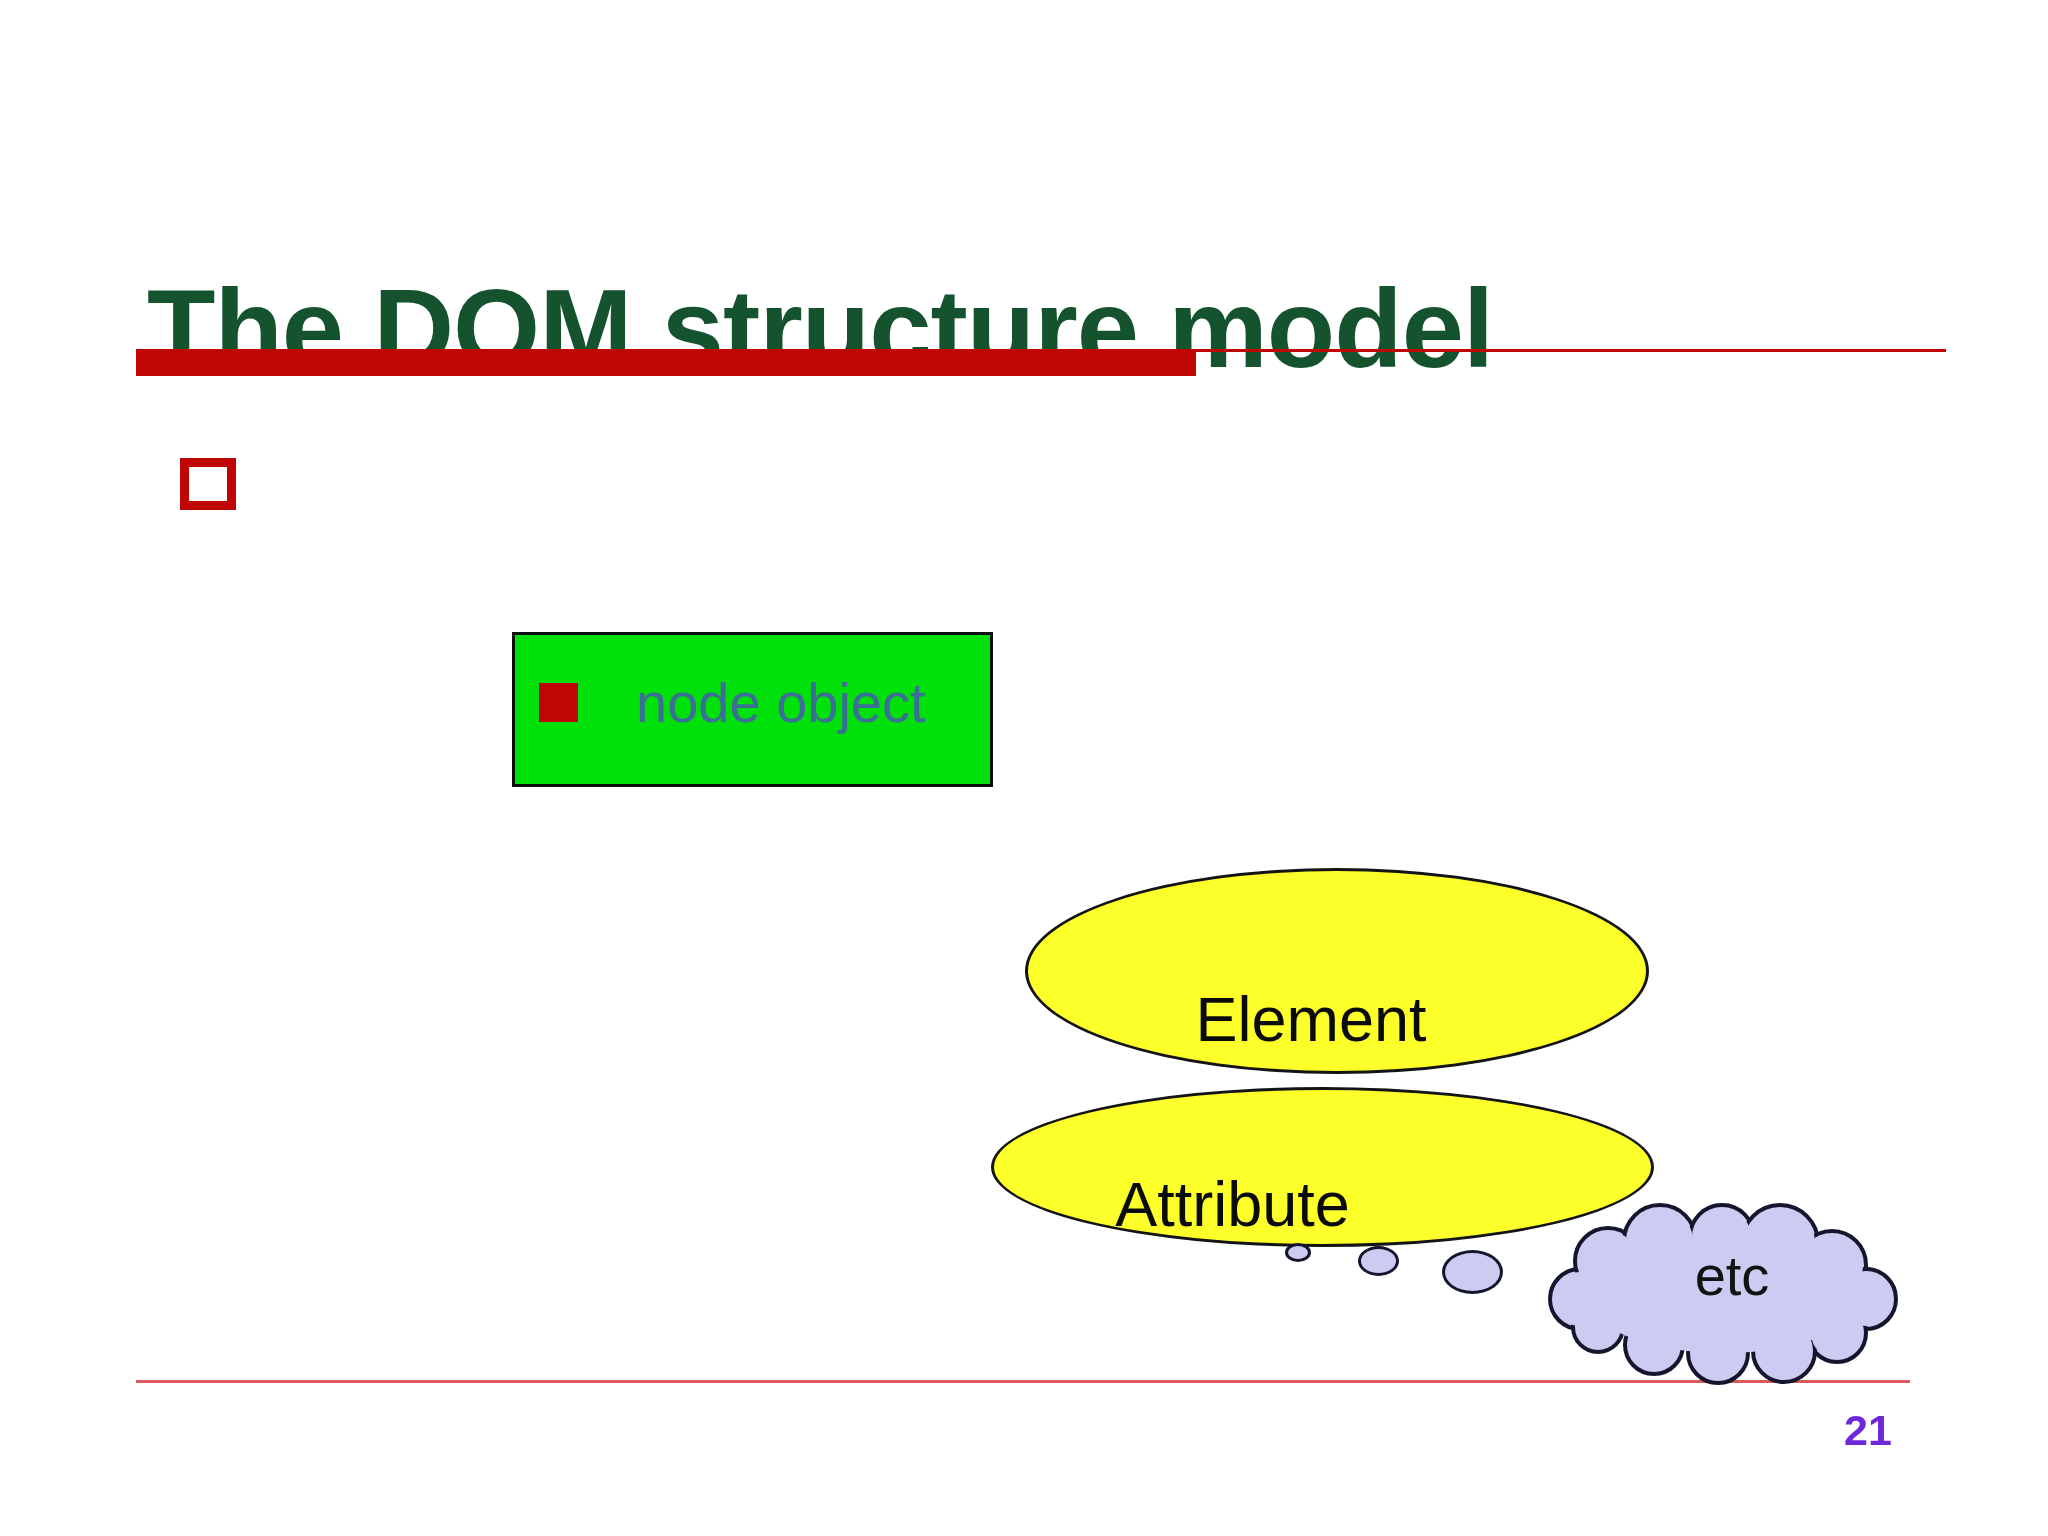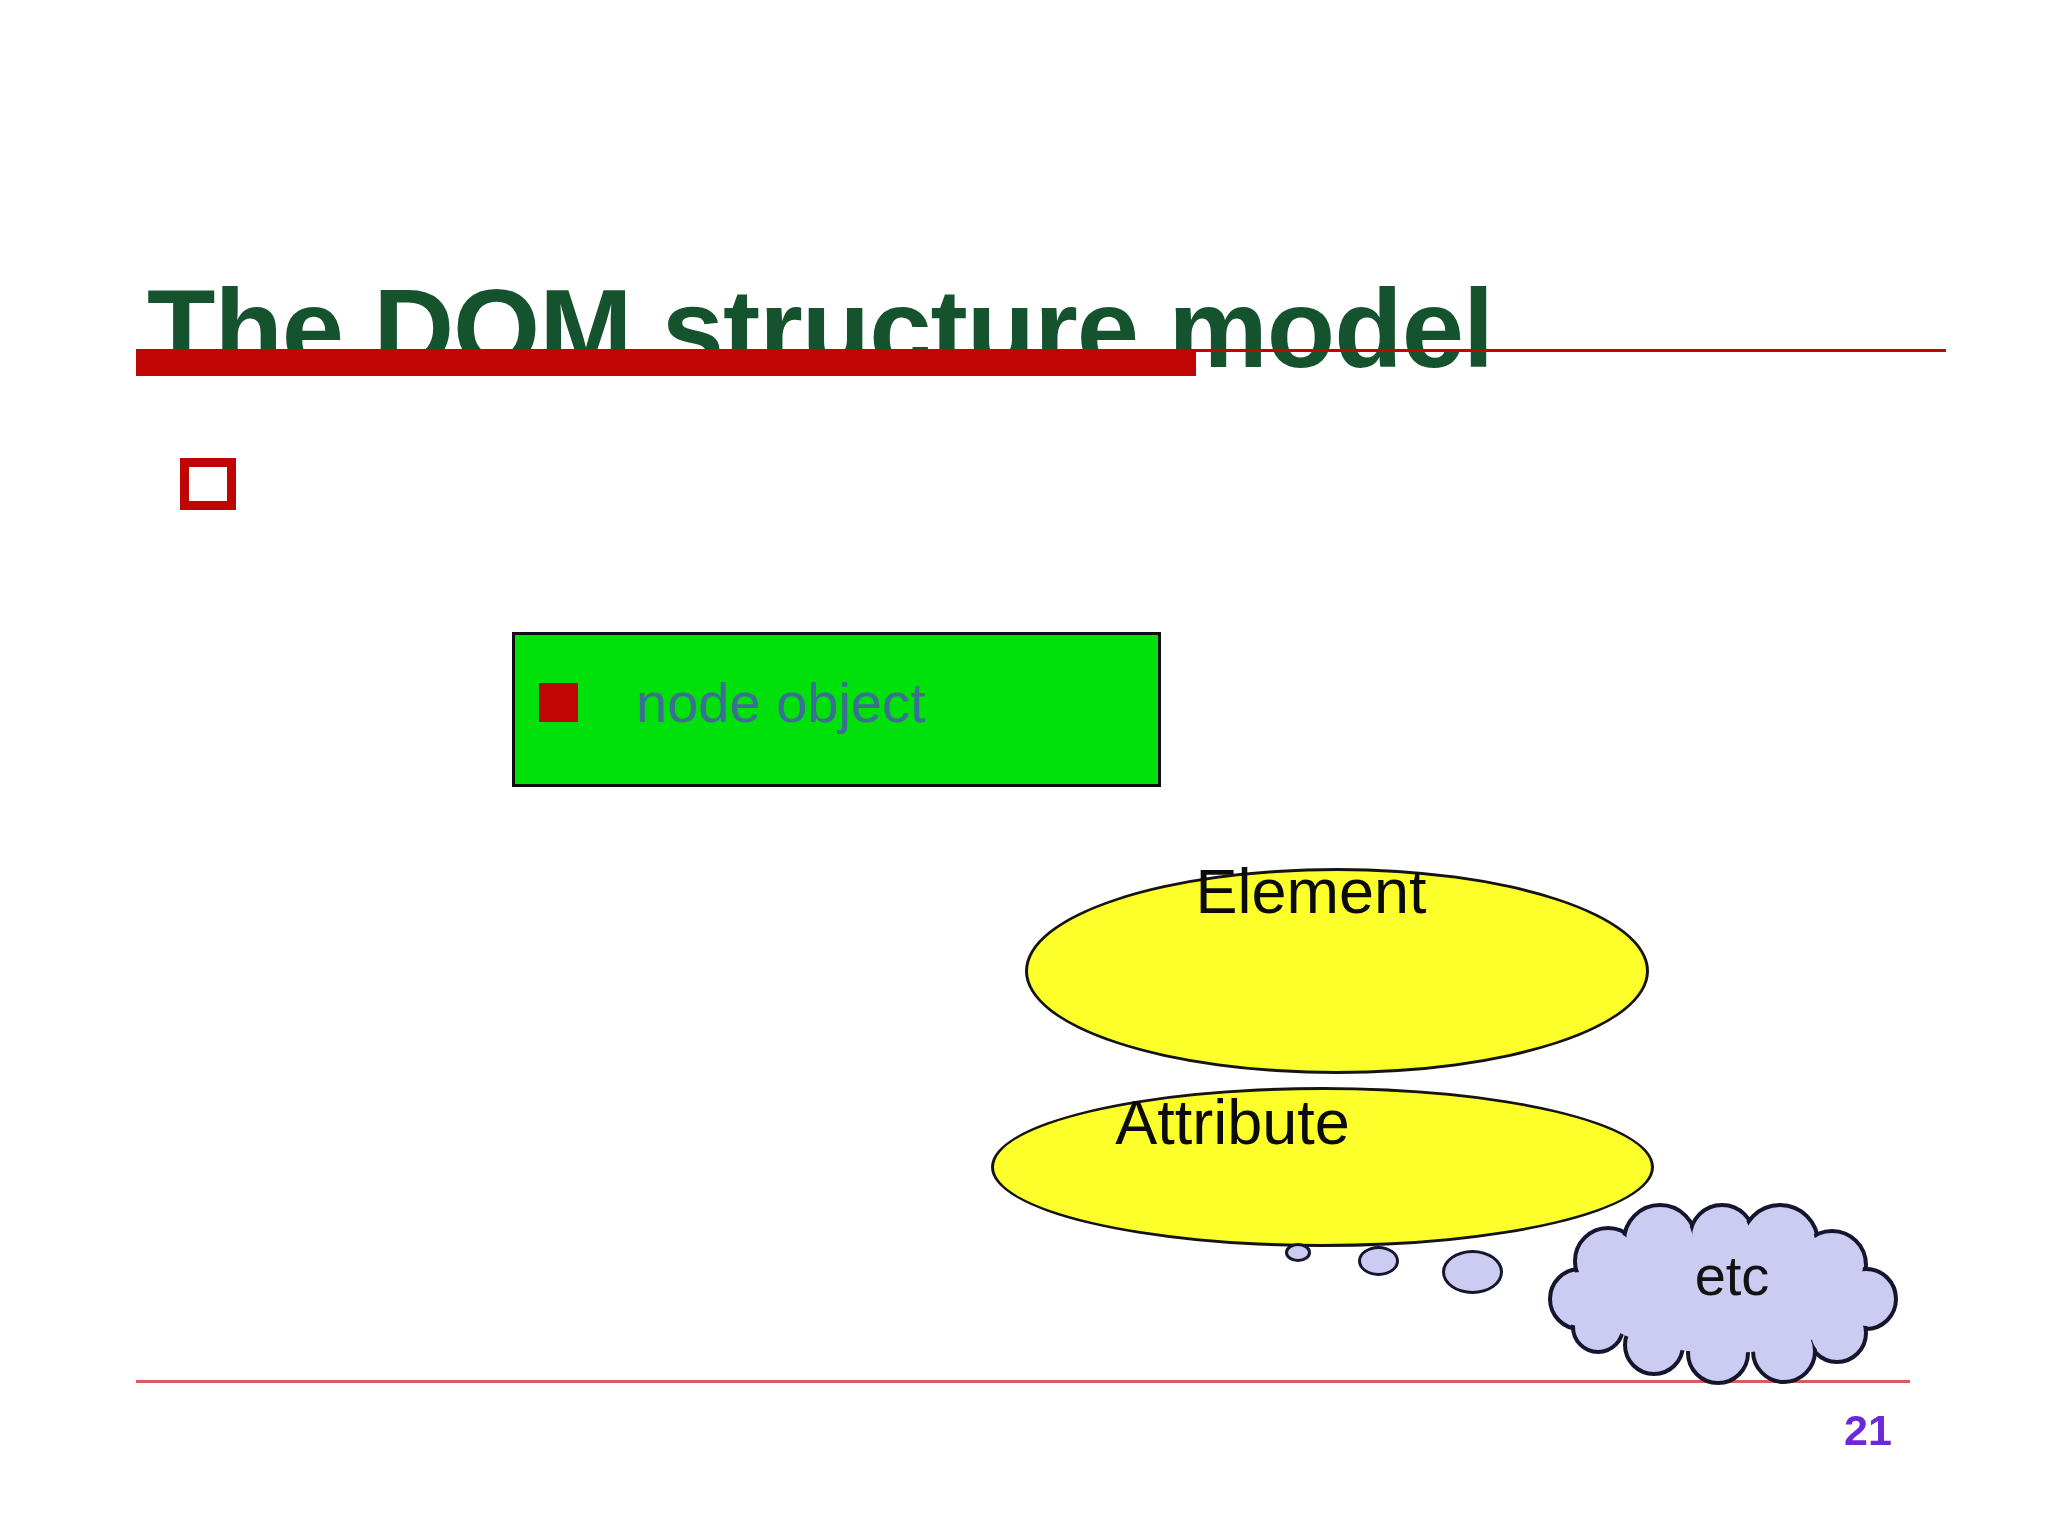--- a/index.html
+++ b/index.html
@@ -48,41 +48,41 @@
     color:var(--link_blue);
     font-style:italic;
     text-decoration:underline;
     text-decoration-thickness:5px;
     text-underline-offset:9px;
     text-decoration-color:var(--link_blue);
   }
 
   
   .node-box {
-    position:absolute; left:512px; top:632px; width:649px; height:155px;
+    position:absolute; left:512px; top:632px; width:481px; height:155px;
     background:var(--bright_green);
     border:3px solid #0e0e0e; box-sizing:border-box;
     display:flex; align-items:center;
   }
   .red-square {
     width:39px; height:39px; flex:none;
     margin-left:24px; margin-top:-14px;
     background:var(--accent_red);
   }
   .node-label {
     margin-left:58px; margin-top:-14px;
     font-size:56px; color:var(--slate_blue_text); white-space:nowrap;
   }
 
   
   .ellipse {
     position:absolute; box-sizing:border-box;
     background:var(--ellipse_yellow);
     border:3px solid #141414; border-radius:50%;
-    display:flex; align-items:flex-start; justify-content:center;
+    display:flex; align-items:flex-end; justify-content:center;
   }
   .ellipse .el-label { font-size:63px; color:#0b0b0b; white-space:nowrap; }
   .ellipse.element   { left:1025px; top:868px;  width:624px; height:206px; }
   .ellipse.element .el-label   { transform:translate(-26px,-16px); }
   .ellipse.attribute { left:991px;  top:1087px; width:663px; height:160px; }
   .ellipse.attribute .el-label { transform:translate(-90px,-4px); }
 
   
   .bubble {
     position:absolute; box-sizing:border-box;

